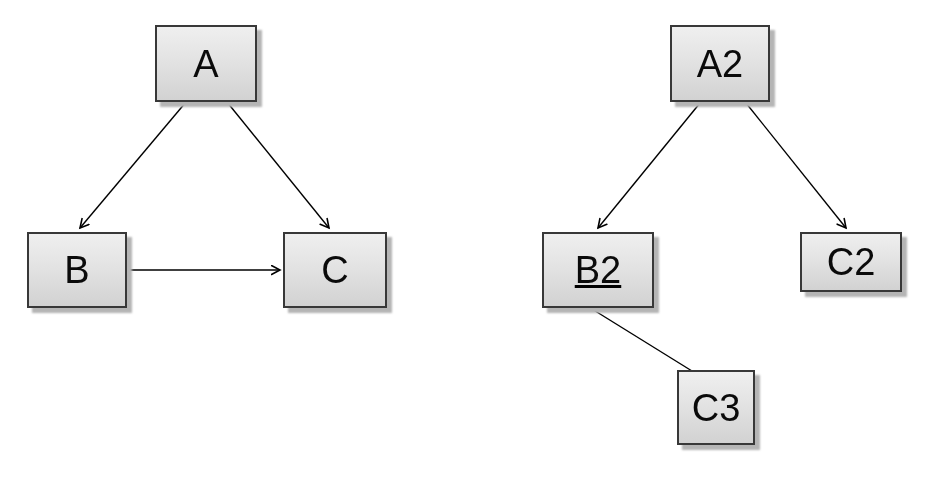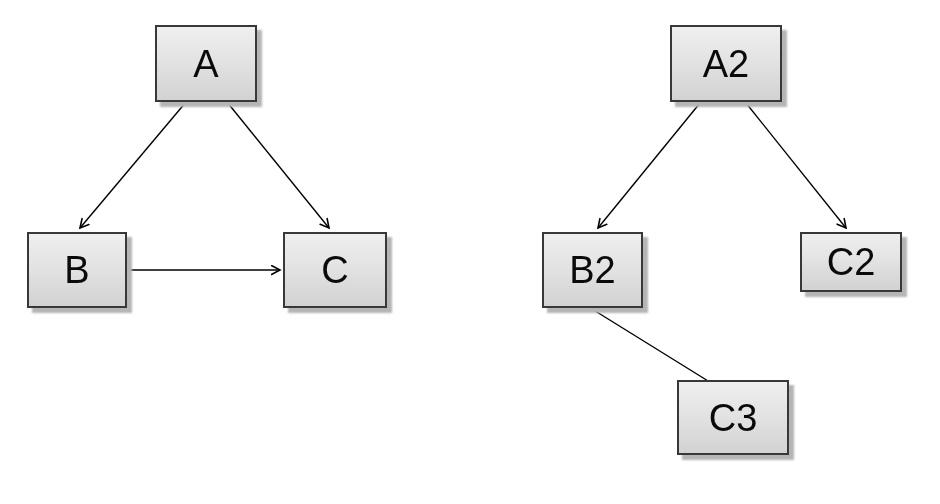--- a/index.html
+++ b/index.html
@@ -63,26 +63,26 @@
   <div id="nodes-layer">
       <div class="node" style="left: 155px; top: 25px; width: 102px; height: 77px;">
         <span class="node-label">A</span>
       </div>
       <div class="node" style="left: 27px; top: 232px; width: 100px; height: 76px;">
         <span class="node-label">B</span>
       </div>
       <div class="node" style="left: 283px; top: 232px; width: 104px; height: 76px;">
         <span class="node-label">C</span>
       </div>
-      <div class="node" style="left: 670px; top: 25px; width: 112px; height: 77px;">
+      <div class="node" style="left: 670px; top: 25px; width: 100px; height: 77px;">
         <span class="node-label">A2</span>
       </div>
-      <div class="node" style="left: 542px; top: 232px; width: 101px; height: 76px;">
+      <div class="node" style="left: 542px; top: 232px; width: 112px; height: 76px; text-decoration: underline;">
         <span class="node-label">B2</span>
       </div>
       <div class="node" style="left: 800px; top: 232px; width: 102px; height: 60px;">
         <span class="node-label">C2</span>
       </div>
-      <div class="node" style="left: 677px; top: 380px; width: 112px; height: 75px;">
+      <div class="node" style="left: 677px; top: 370px; width: 78px; height: 75px;">
         <span class="node-label">C3</span>
       </div>
     </div>
 </div>
 
 </body></html>

